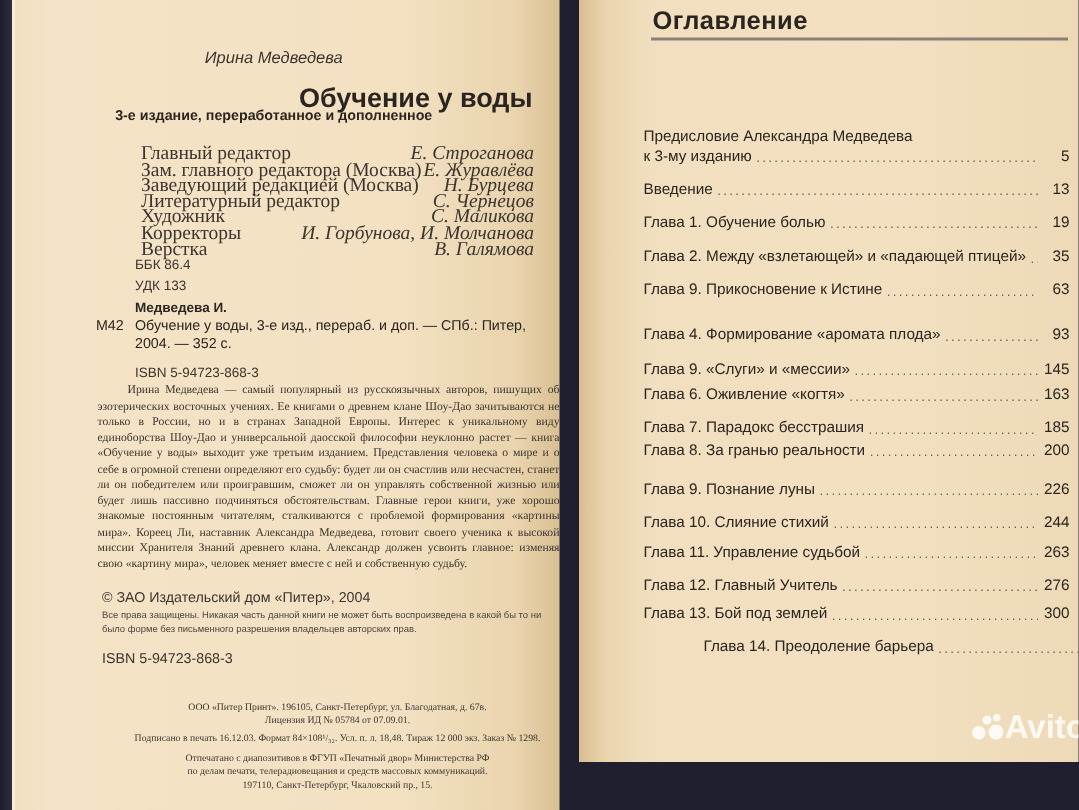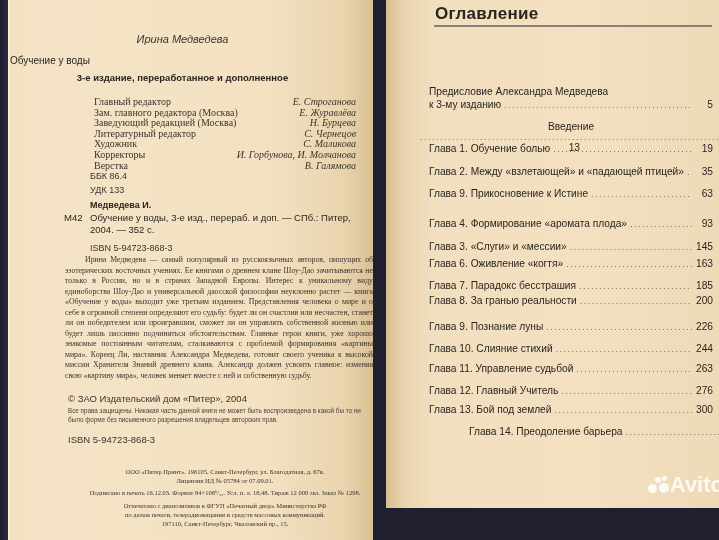--- a/index.html
+++ b/index.html
@@ -22,46 +22,46 @@
       position: absolute; left: 386px; top: 0; width: 346px; height: 508px;
       background: linear-gradient(90deg, #d8bd90 0%, #ead4ae 5%, #f1dfbf 14%, #f2e0c1 60%, #eed9b6 100%);
       overflow: hidden;
     }
     .serif { font-family: "Liberation Serif", "DejaVu Serif", serif; }
     .sans { font-family: "Liberation Sans", "DejaVu Sans", sans-serif; }
 
     
     .author { position: absolute; top: 33px; left: 0; width: 345px; text-align: center;
       font-style: italic; font-size: 11px; color: #3a3530; }
-    .book-title { position: absolute; top: 55px; left: 0; width: 345px; text-align: left;
-      font-weight: normal; font-size: 10px; color: #2a2520; }
+    .book-title { position: absolute; top: 55px; left: 0; width: 345px; text-align: right;
+      font-weight: bold; font-size: 18px; color: #2a2520; }
     .edition { position: absolute; top: 72px; left: 0; width: 345px; text-align: center;
       font-weight: bold; font-size: 9.5px; color: #2a2520; }
-    .credits { position: absolute; top: 97px; left: 84px; width: 262px; font-size: 10px; color: #3a3530; line-height: 10.6px; }
+    .credits { position: absolute; top: 97px; left: 84px; width: 262px; font-size: 13px; color: #3a3530; line-height: 10.6px; }
     .credit-row { display: flex; justify-content: space-between; }
     .credit-name { font-style: italic; }
     .class-code { position: absolute; left: 80px; font-size: 9px; color: #3a3530; }
     .biblio-author { position: absolute; top: 200px; left: 80px; font-weight: bold; font-size: 9px; color: #2a2520; }
     .biblio-code { position: absolute; top: 212px; left: 54px; font-size: 9.5px; color: #2a2520; }
     .biblio-text { position: absolute; top: 212px; left: 80px; width: 285px; font-size: 9.5px; color: #2a2520; line-height: 12px; }
     .isbn1 { position: absolute; top: 243px; left: 80px; font-size: 9px; color: #3a3530; }
     .annotation { position: absolute; top: 255px; left: 55px; width: 308px; font-size: 7.8px; color: #3a3530;
       line-height: 10.5px; text-align: justify; }
     .annotation p { text-indent: 20px; }
     .copyright { position: absolute; top: 393px; left: 58px; font-size: 9.5px; color: #3a3530; }
     .rights { position: absolute; top: 407px; left: 58px; width: 305px; font-size: 6.3px; color: #4a4540; line-height: 8.6px; }
     .isbn2 { position: absolute; top: 434px; left: 58px; font-size: 9.5px; color: #3a3530; }
     .imprint { position: absolute; top: 467px; left: 55px; width: 320px; text-align: center; font-size: 6.5px; color: #3a3530; line-height: 9.2px; }
     .imprint .gap { height: 3px; }
 
     
     .toc-heading { position: absolute; top: 4px; left: 49px; font-size: 17px; font-weight: bold; color: #2a2520; letter-spacing: 0.3px; }
     .toc-rule { position: absolute; top: 25px; left: 48px; width: 278px; height: 2px; background: #8a8078; }
     .toc-list { position: absolute; top: 86px; left: 43px; width: 284px; font-size: 10.2px; color: #2a2520; }
-    .toc-entry { position: absolute; left: 0; width: 284px; display: flex; align-items: center; white-space: nowrap; }
+    .toc-entry { position: absolute; left: 0; width: 284px; display: flex; align-items: flex-end; white-space: nowrap; }
     .toc-entry .label { flex: 0 0 auto; }
     .toc-entry .dots { flex: 1 1 auto; overflow: hidden; color: #6a6058; margin: 0 3px; letter-spacing: 1.3px; font-size: 9px; }
     .toc-entry .dots::before { content: ". . . . . . . . . . . . . . . . . . . . . . . . . . . . . . . . . . . . . . . . . . . . . . . . . . . . . . . . . . . . . . . . . . . . . . . . . . . ."; letter-spacing: -0.5px; }
     .toc-entry .page { flex: 0 0 auto; text-align: right; min-width: 18px; }
     .toc-first-line { position: absolute; left: 0; top: 0; }
 
     .watermark { position: absolute; right: 8px; bottom: 10px; display: flex; align-items: center; gap: 0;
       font-size: 22px; font-weight: bold; color: rgba(255,255,255,0.82); }
     .watermark .dots-logo { position: relative; width: 22px; height: 18px; }
     .watermark .dots-logo span { position: absolute; border-radius: 50%; background: rgba(255,255,255,0.85); }
@@ -143,21 +143,21 @@
     <div class="toc-heading sans">Оглавление</div>
     <div class="toc-rule"></div>
 
     <div class="toc-list sans">
       <div class="toc-first-line">Предисловие Александра Медведева</div>
       <div class="toc-entry" style="top:13px;">
           <span class="label">к 3-му изданию</span>
           <span class="dots"></span>
           <span class="page">5</span>
         </div>
-      <div class="toc-entry" style="top:35px;flex-direction:column;">
+      <div class="toc-entry" style="top:35px;">
           <span class="label">Введение</span>
           <span class="dots"></span>
           <span class="page">13</span>
         </div>
       <div class="toc-entry" style="top:57px;">
           <span class="label">Глава 1.  Обучение болью</span>
           <span class="dots"></span>
           <span class="page">19</span>
         </div>
       <div class="toc-entry" style="top:80px;">
@@ -169,21 +169,21 @@
           <span class="label">Глава 9.  Прикосновение к Истине</span>
           <span class="dots"></span>
           <span class="page">63</span>
         </div>
       <div class="toc-entry" style="top:132px;">
           <span class="label">Глава 4.  Формирование «аромата плода»</span>
           <span class="dots"></span>
           <span class="page">93</span>
         </div>
       <div class="toc-entry" style="top:155px;">
-          <span class="label">Глава 3.  «Слуги»  и «мессии»</span>
+          <span class="label">Глава 9.  «Слуги»  и «мессии»</span>
           <span class="dots"></span>
           <span class="page">145</span>
         </div>
       <div class="toc-entry" style="top:172px;">
           <span class="label">Глава 6.  Оживление «когтя»</span>
           <span class="dots"></span>
           <span class="page">163</span>
         </div>
       <div class="toc-entry" style="top:194px;">
           <span class="label">Глава 7.  Парадокс бесстрашия</span>

